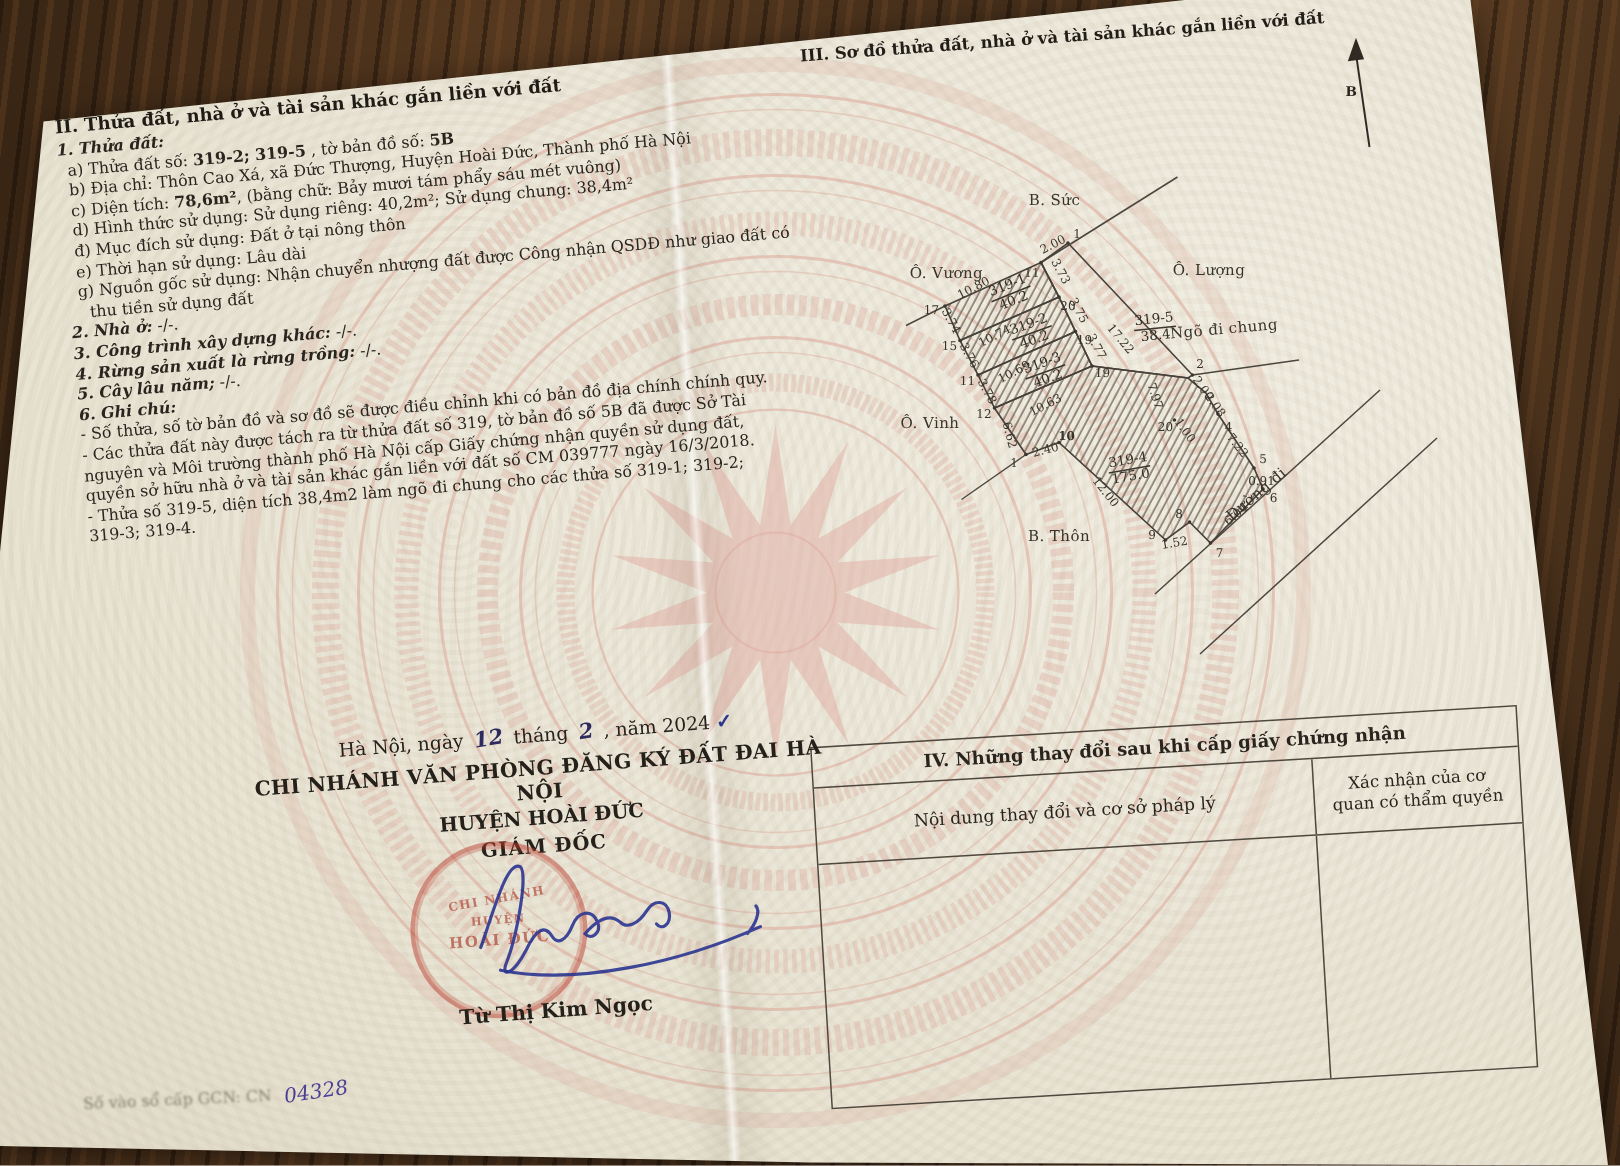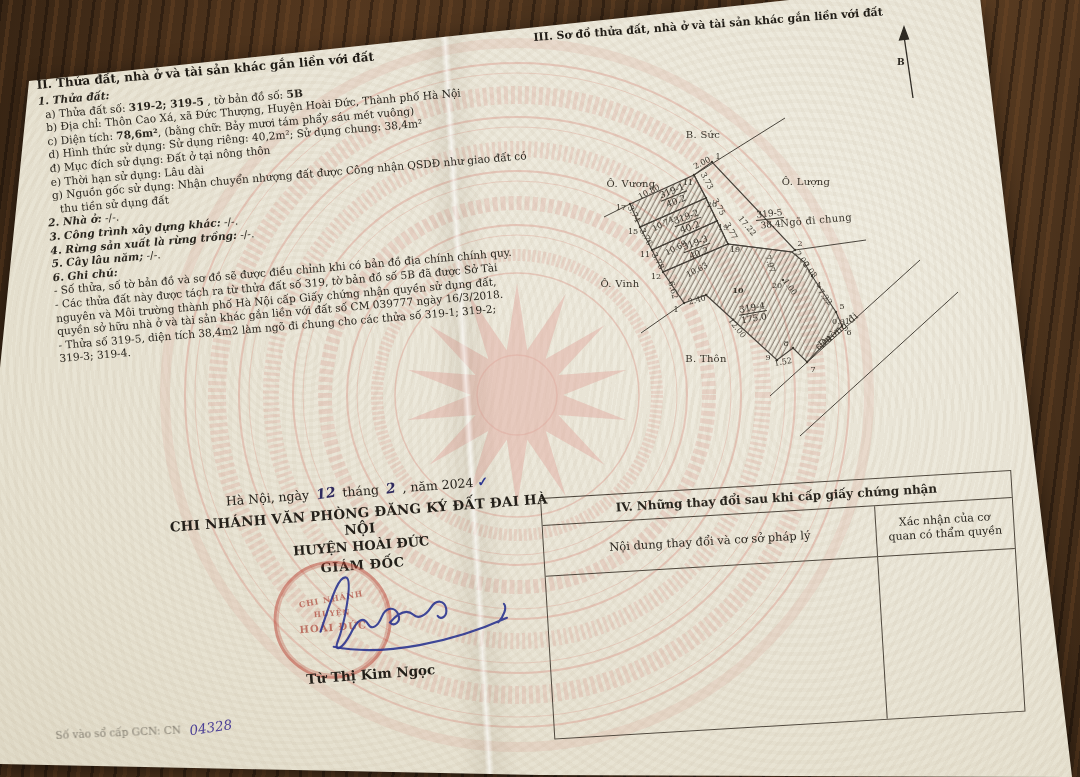--- a/index.html
+++ b/index.html
@@ -225,21 +225,21 @@
         <div class="mlab vertex" style="left: 718px; top: 156px;">1</div>
         <div class="mlab vertex" style="left: 688px; top: 182px;">11</div>
         <div class="mlab vertex" style="left: 712px; top: 204px;">20</div>
         <div class="mlab vertex" style="left: 723px; top: 227px;">19</div>
         <div class="mlab vertex" style="left: 735px; top: 249px;">19</div>
         <div class="mlab vertex" style="left: 621px; top: 207px;">17</div>
         <div class="mlab vertex" style="left: 633px; top: 231px;">15</div>
         <div class="mlab vertex" style="left: 645px; top: 254px;">11</div>
         <div class="mlab vertex" style="left: 656px; top: 276px;">12</div>
         <div class="mlab vertex" style="left: 676px; top: 309px;">1</div>
-        <div class="mlab vertex" style="left: 738px; top: 290px; font-weight: bold;">10</div>
+        <div class="mlab vertex" style="left: 711px; top: 290px; font-weight: bold;">10</div>
         <div class="mlab vertex" style="left: 777px; top: 285px;">20</div>
         <div class="mlab vertex" style="left: 800px; top: 243px;">2</div>
         <div class="mlab vertex" style="left: 819px; top: 285px;">4</div>
         <div class="mlab vertex" style="left: 842px; top: 306px;">5</div>
         <div class="mlab vertex" style="left: 849px; top: 332px;">6</div>
         <div class="mlab vertex" style="left: 813px; top: 369px;">7</div>
         <div class="mlab vertex" style="left: 786px; top: 343px;">8</div>
         <div class="mlab vertex" style="left: 768px; top: 357px;">9</div>
       </div>
   <div id="north-b">B</div>

